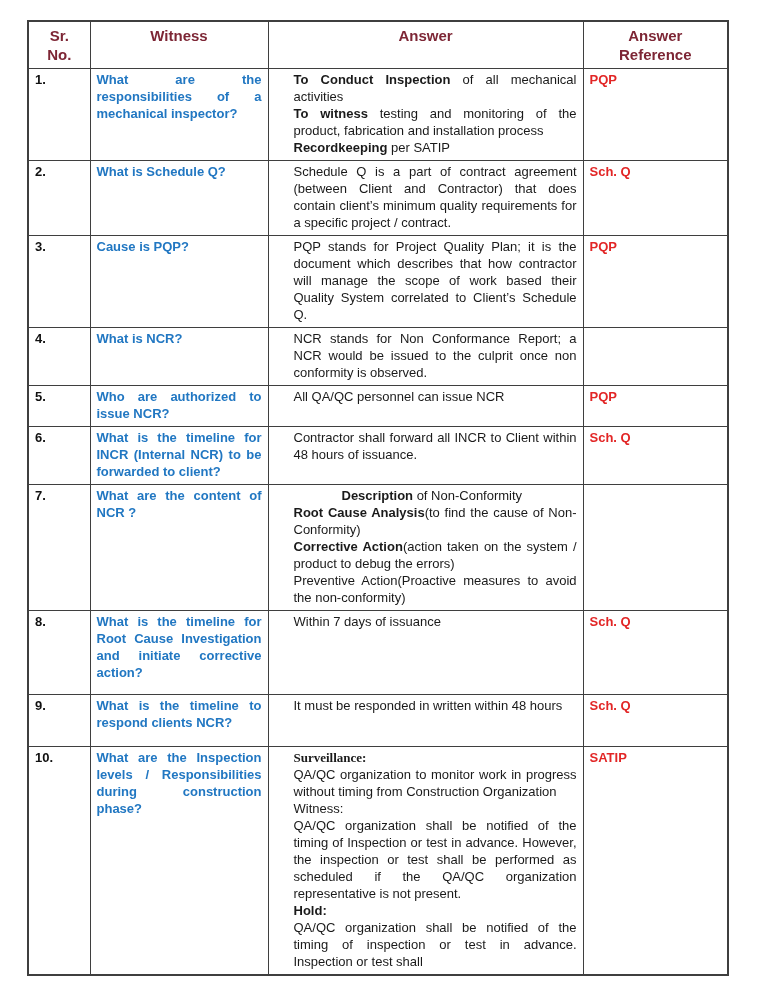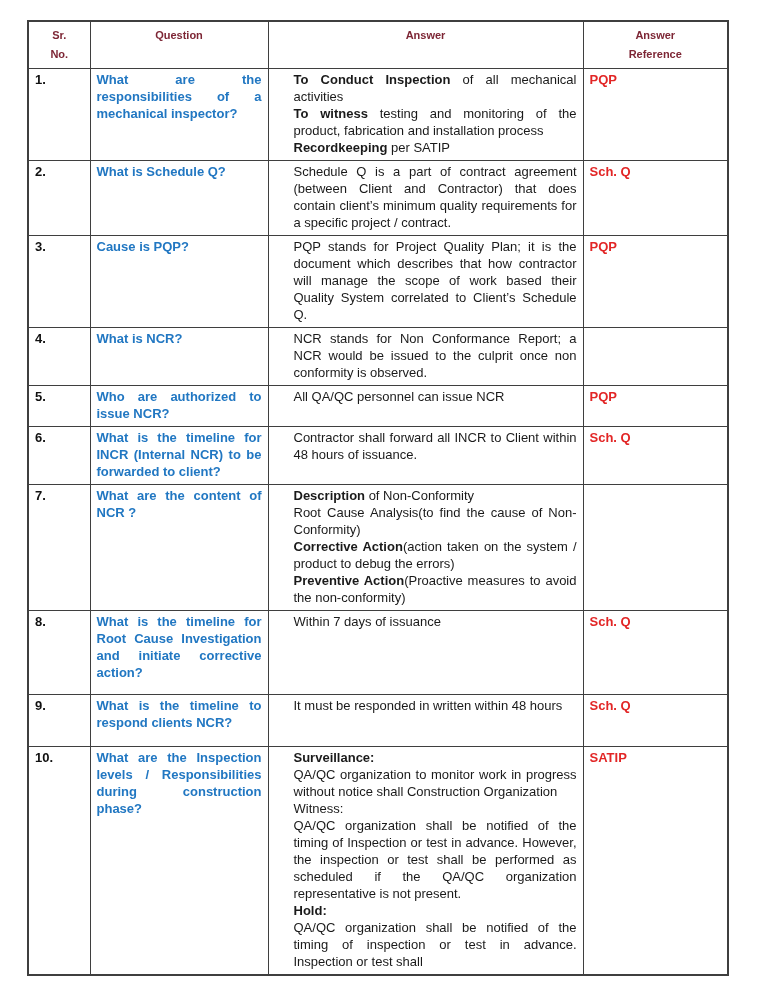--- a/index.html
+++ b/index.html
@@ -35,21 +35,21 @@
   .qa-table th,.qa-table td{
     border:1px solid var(--border-color);
     vertical-align:top;
     padding:2px 6px 4px 6px;
     font-size:13px;
     line-height:17px;
     overflow:hidden;
   }
   .qa-table th{
     color:var(--header-color);
-    font-size:11px;
+    font-size:15px;
     line-height:19px;
     font-weight:bold;
     text-align:center;
     white-space:pre-line;
     padding-top:4px;
     padding-bottom:4px;
   }
   col.c-sr{width:62px;}
   col.c-q{width:178px;}
   col.c-a{width:315px;}
@@ -87,21 +87,21 @@
     <colgroup>
       <col class="c-sr">
         <col class="c-q">
         <col class="c-a">
         <col class="c-r">
     </colgroup>
     <thead>
       <tr>
         <th>Sr.
 No.</th>
-        <th>Question</th>
+        <th>Witness</th>
         <th>Answer</th>
         <th>Answer
 Reference</th>
       </tr>
     </thead>
     <tbody>
         <tr>
           <td class="sr-cell">1.</td>
           <td class="question-cell">What are the responsibilities of a mechanical inspector?</td>
           <td class="answer-cell">
@@ -148,24 +148,24 @@
           <td class="question-cell">What is the timeline for INCR (Internal NCR) to be forwarded to client?</td>
           <td class="answer-cell">
             <p><span>Contractor shall forward all INCR to Client within 48 hours of issuance.</span></p>
           </td>
           <td class="reference-cell">Sch. Q</td>
         </tr>
         <tr>
           <td class="sr-cell">7.</td>
           <td class="question-cell">What are the content of NCR ?</td>
           <td class="answer-cell">
-            <p><span style="font-weight: bold;">Description</span><span> of Non-Conformity</span></p>
-            <p><span style="font-weight: normal;">Root Cause Analysis</span><span>(to find the cause of Non-Conformity)</span></p>
+            <p><span style="font-weight: bold; margin-left: 48px;">Description</span><span> of Non-Conformity</span></p>
+            <p><span style="font-weight: bold;">Root Cause Analysis</span><span>(to find the cause of Non-Conformity)</span></p>
             <p><span style="font-weight: bold;">Corrective Action</span><span>(action taken on the system / product to debug the errors)</span></p>
-            <p><span style="font-weight: bold;">Preventive Action</span><span>(Proactive measures to avoid the non-conformity)</span></p>
+            <p><span style="font-weight: normal;">Preventive Action</span><span>(Proactive measures to avoid the non-conformity)</span></p>
           </td>
           <td class="reference-cell"></td>
         </tr>
         <tr>
           <td class="sr-cell">8.</td>
           <td class="question-cell">What is the timeline for Root Cause Investigation and initiate corrective action?</td>
           <td class="answer-cell">
             <p><span>Within 7 days of issuance</span></p>
           </td>
           <td class="reference-cell">Sch. Q</td>
@@ -175,22 +175,22 @@
           <td class="question-cell">What is the timeline to respond clients NCR?</td>
           <td class="answer-cell">
             <p><span>It must be responded in written within 48 hours</span></p>
           </td>
           <td class="reference-cell">Sch. Q</td>
         </tr>
         <tr>
           <td class="sr-cell">10.</td>
           <td class="question-cell">What are the Inspection levels / Responsibilities during construction phase?</td>
           <td class="answer-cell">
-            <p><span style="font-weight: bold;">Surveillance:</span></p>
-            <p><span>QA/QC organization to monitor work in progress without notice shall Construction Organization</span></p>
+            <p><span style="font-weight: bold; font-family: Liberation Serif, serif;">Surveillance:</span></p>
+            <p><span>QA/QC organization to monitor work in progress without timing from Construction Organization</span></p>
             <p><span style="font-weight: normal;">Witness:</span></p>
             <p><span>QA/QC organization shall be notified of the timing of Inspection or test in advance.  However, the inspection or test shall be performed as scheduled if the QA/QC organization representative is not present.</span></p>
             <p><span style="font-weight: bold;">Hold:</span></p>
             <p><span>QA/QC organization shall be notified of the timing of inspection or test in advance.  Inspection or test shall</span></p>
           </td>
           <td class="reference-cell">SATIP</td>
         </tr>
       </tbody>
   </table>
 </div>

